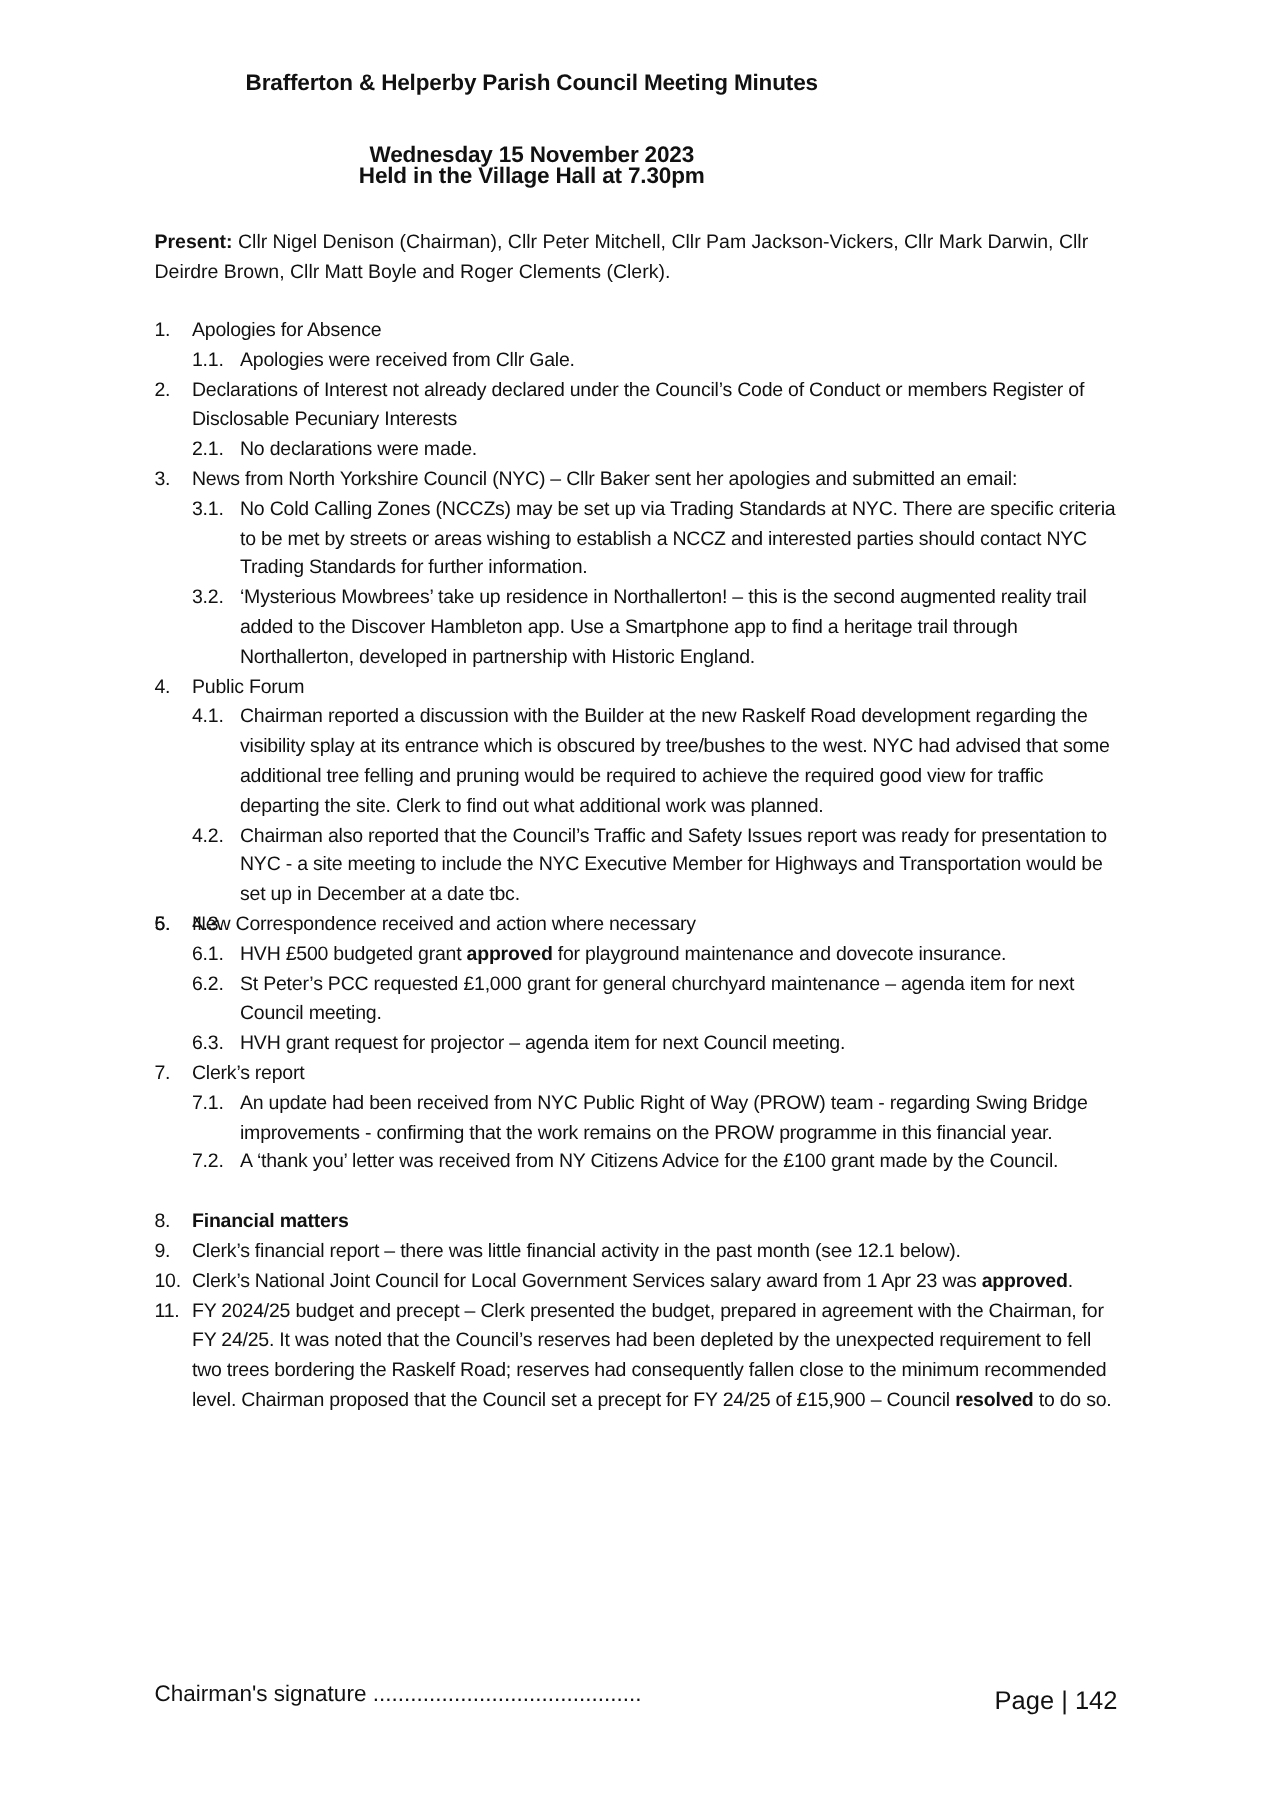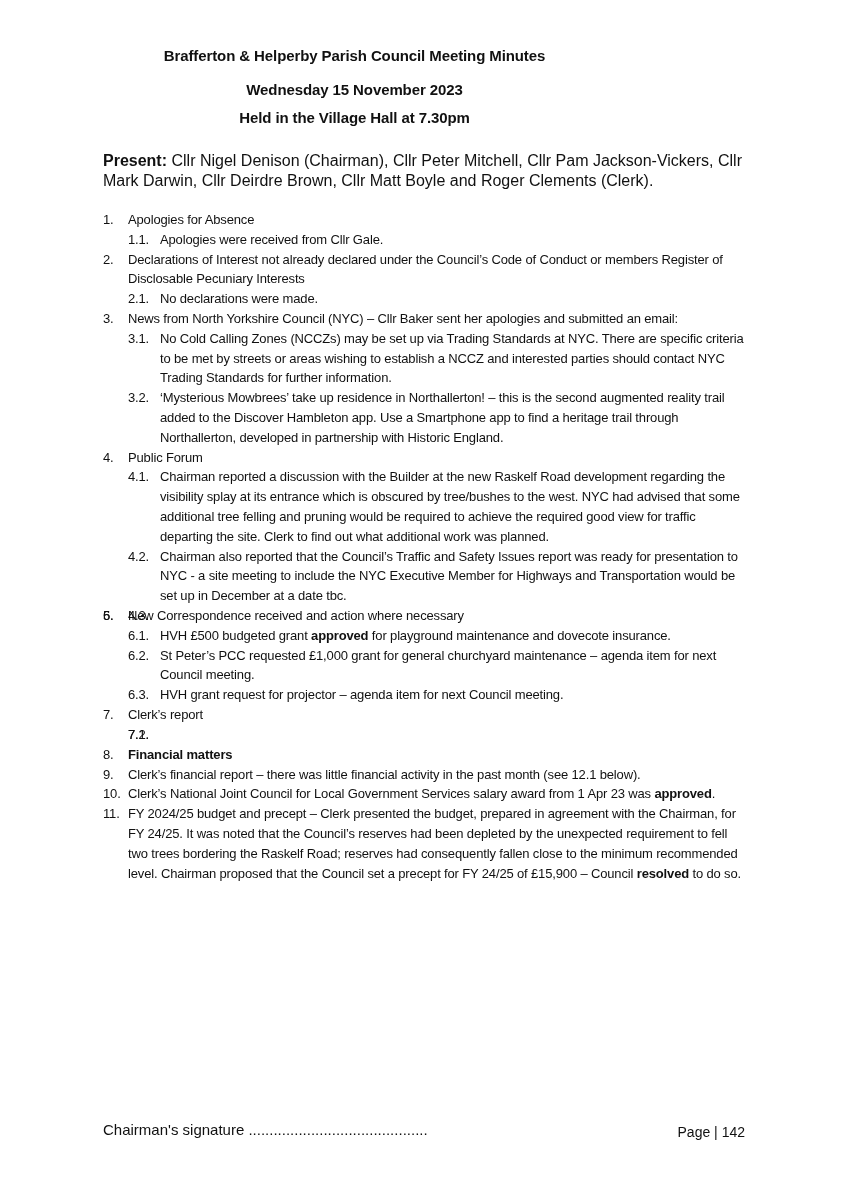--- a/index.html
+++ b/index.html
@@ -7,39 +7,39 @@
       width: 848px; height: 1200px; position: relative; overflow: hidden;
       font-family: "Liberation Sans", "DejaVu Sans", sans-serif;
       color: #111111;
     }
     .page { position: absolute; left: 0; top: 0; width: 848px; height: 1200px; }
     .title {
       position: absolute; left: 0; width: 709px; text-align: center;
       font-weight: bold; font-size: 15px; letter-spacing: -0.1px;
     }
     #t1 { top: 47px; }
-    #t2 { top: 81px; text-align: center; }
+    #t2 { top: 95px; text-align: center; }
     #t3 { top: 109px; }
     .present {
       position: absolute; left: 103px; top: 151px; width: 640px;
-      font-size: 16px; line-height: 20px;
+      font-size: 13px; line-height: 20px;
     }
     .present b { font-weight: bold; }
     .minutes {
       position: absolute; left: 103px; top: 210px; width: 645px;
       font-size: 13px; line-height: 19.8px; letter-spacing: -0.15px;
     }
     .item { position: relative; padding-left: 25px; }
     .item .num { position: absolute; left: 0; top: 0; }
     .sub { position: relative; padding-left: 57px; }
     .sub .num { position: absolute; left: 25px; top: 0; }
     .gap { height: 20px; }
     b { font-weight: bold; }
     .footer-page {
-      position: absolute; right: 103px; top: 1124px; font-size: 14px;
+      position: absolute; right: 103px; top: 1124px; font-size: 17px;
     }
     .footer-sign {
       position: absolute; left: 103px; top: 1121px; font-size: 15px;
     }
   </style>
 </head>
 <body>
 
 <div class="page">
   <div class="title" id="t1">Brafferton &amp; Helperby Parish Council Meeting Minutes</div>
@@ -59,22 +59,22 @@
       <div class="item"><span class="num">4.</span><span>Public Forum</span></div>
       <div class="sub"><span class="num">4.1.</span><span>Chairman reported a discussion with the Builder at the new Raskelf Road development regarding the visibility splay at its entrance which is obscured by tree/bushes to the west. NYC had advised that some additional tree felling and pruning would be required to achieve the required good view for traffic departing the site.   Clerk to find out what additional work was planned.</span></div>
       <div class="sub"><span class="num">4.2.</span><span>Chairman also reported that the Council’s Traffic and Safety Issues report was ready for presentation to NYC - a site meeting to include the NYC Executive Member for Highways and Transportation would be set up in December at a date tbc.</span></div>
       <div class="sub"><span class="num">4.3.</span></div>
       <div class="item"><span class="num">5.</span></div>
       <div class="item"><span class="num">6.</span><span>New Correspondence received and action where necessary</span></div>
       <div class="sub"><span class="num">6.1.</span><span>HVH £500 budgeted grant </span><b>approved</b><span> for playground maintenance and dovecote insurance.</span></div>
       <div class="sub"><span class="num">6.2.</span><span>St Peter’s PCC requested £1,000 grant for general churchyard maintenance – agenda item for next Council meeting.</span></div>
       <div class="sub"><span class="num">6.3.</span><span>HVH grant request for projector – agenda item for next Council meeting.</span></div>
       <div class="item"><span class="num">7.</span><span>Clerk’s report</span></div>
-      <div class="sub"><span class="num">7.1.</span></div>
-      <div class="sub"><span class="num">7.2.</span></div>
+      <div class="sub"><span class="num">7.1.</span><span>An update had been received from NYC Public Right of Way (PROW) team - regarding Swing Bridge improvements - confirming that the work remains on the PROW programme in this financial year.</span></div>
+      <div class="sub"><span class="num">7.2.</span><span>A ‘thank you’ letter was received from NY Citizens Advice for the £100 grant made by the Council.</span></div>
       <div class="gap"></div>
       <div class="item"><span class="num">8.</span><b>Financial matters</b></div>
       <div class="item"><span class="num">9.</span><span>Clerk’s financial report – there was little financial activity in the past month (see 12.1 below).</span></div>
       <div class="item"><span class="num">10.</span><span>Clerk’s National Joint Council for Local Government Services salary award from 1 Apr 23 was </span><b>approved</b><span>.</span></div>
       <div class="item"><span class="num">11.</span><span>FY 2024/25 budget and precept – Clerk presented the budget, prepared in agreement with the Chairman, for FY 24/25.  It was noted that the Council’s reserves had been depleted by the unexpected requirement to fell two trees bordering the Raskelf Road; reserves had consequently fallen close to the minimum recommended level.  Chairman proposed that the Council set a precept for FY 24/25 of £15,900 – Council </span><b>resolved</b><span> to do so.</span></div>
     </div>
 
   <div class="footer-page">Page | 142</div>
   <div class="footer-sign">Chairman's signature ...........................................</div>
 </div>

